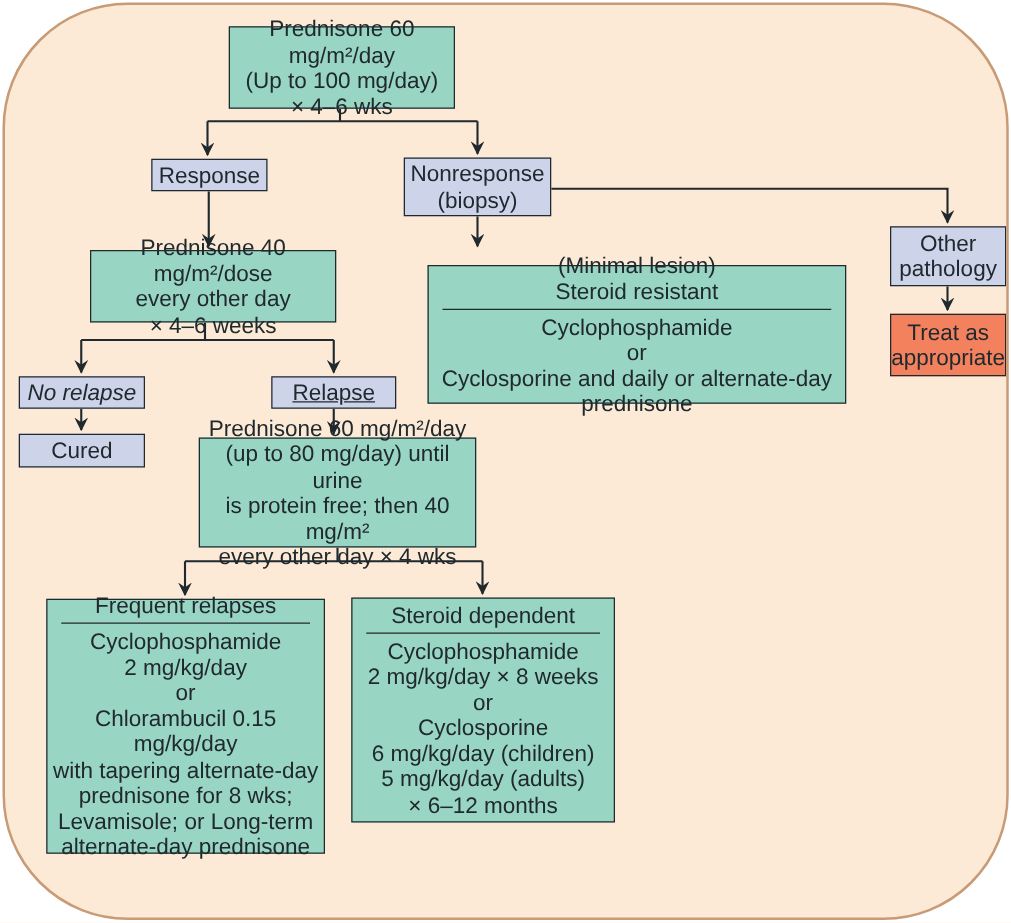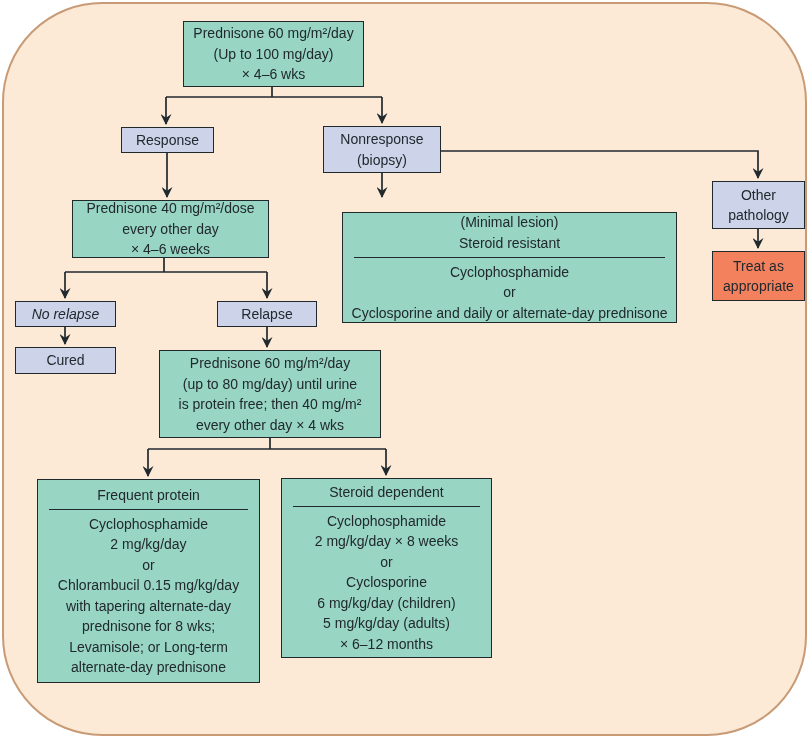--- a/index.html
+++ b/index.html
@@ -19,21 +19,21 @@
   svg.connectors path{stroke:var(--ink,#20292e);stroke-width:1.7;fill:none;}
   svg.connectors marker path{fill:var(--ink,#20292e);stroke:none;}
   .node{
     position:absolute;
     box-sizing:border-box;
     border:1.7px solid var(--ink,#20292e);
     display:flex;flex-direction:column;
     align-items:center;justify-content:center;
     text-align:center;
     color:var(--ink,#20292e);
-    font-size:14px;
+    font-size:18px;
     line-height:20.5px;
     padding:2px 4px;
   }
   .teal{background:var(--teal,#99d5c3);}
   .lavender{background:var(--lavender,#cdd4e9);}
   .orange{background:var(--orange,#f3815e);}
   .multiline{white-space:pre-line;}
   .hdr{line-height:21px;}
   .sep{
     width:calc(100% - 14px);
@@ -116,37 +116,37 @@
 
     <div class="node orange" style="left:708px;top:247px;width:93px;height:50px;">
       <div class="multiline">Treat as
 appropriate</div>
     </div>
 
     <div class="node lavender" style="left:11px;top:297px;width:101px;height:26px;font-style:italic;">
       <div>No relapse</div>
     </div>
 
-    <div class="node lavender" style="left:213px;top:297px;width:100px;height:26px;">
+    <div class="node lavender" style="left:213px;top:297px;width:100px;height:26px;text-decoration:underline;">
       <div>Relapse</div>
     </div>
 
     <div class="node lavender" style="left:11px;top:343px;width:101px;height:27px;">
       <div>Cured</div>
     </div>
 
     <div class="node teal" style="left:155px;top:346px;width:222px;height:88px;">
       <div class="multiline">Prednisone 60 mg/m²/day
 (up to 80 mg/day) until urine
 is protein free; then 40 mg/m²
 every other day × 4 wks</div>
     </div>
 
     <div class="node teal" style="left:33px;top:475px;width:223px;height:204px;">
-      <div class="hdr">Frequent protein</div>
+      <div class="hdr">Frequent relapses</div>
       <div class="sep"></div>
       <div class="multiline">Cyclophosphamide
 2 mg/kg/day
 or
 Chlorambucil 0.15 mg/kg/day
 with tapering alternate-day
 prednisone for 8 wks;
 Levamisole; or Long-term
 alternate-day prednisone</div>
     </div>

